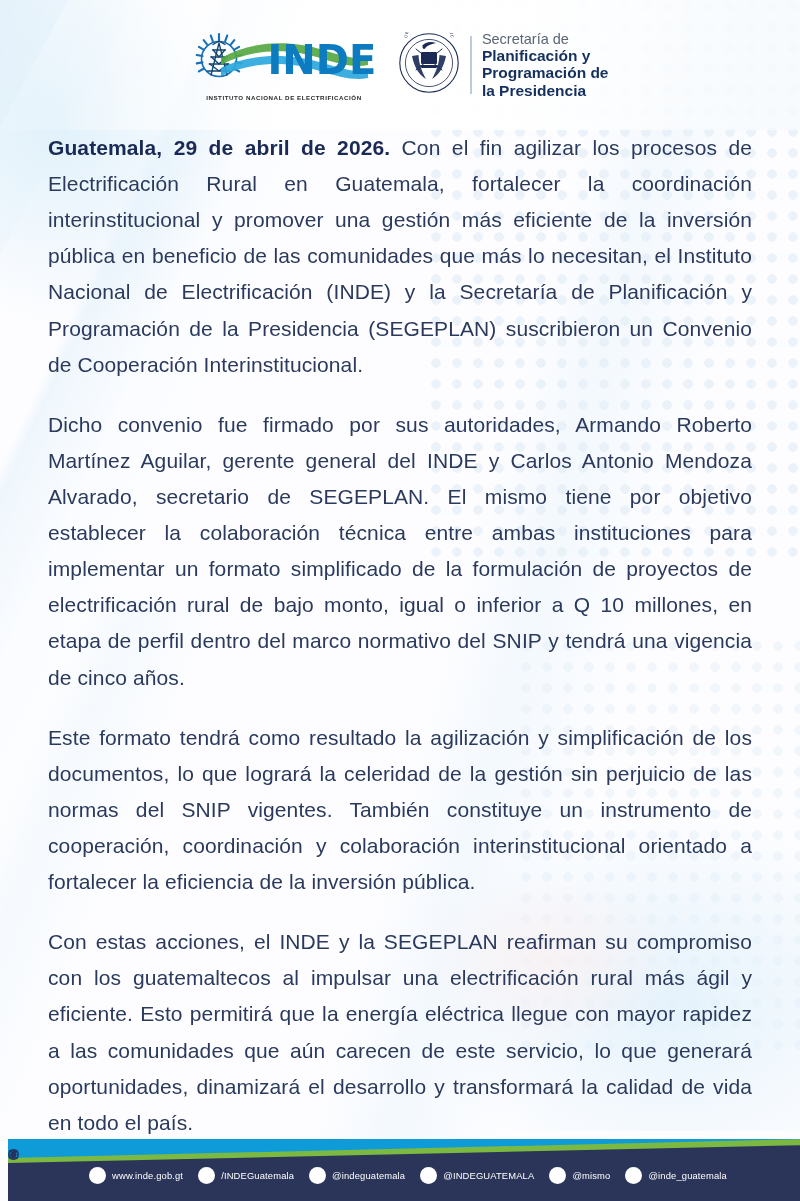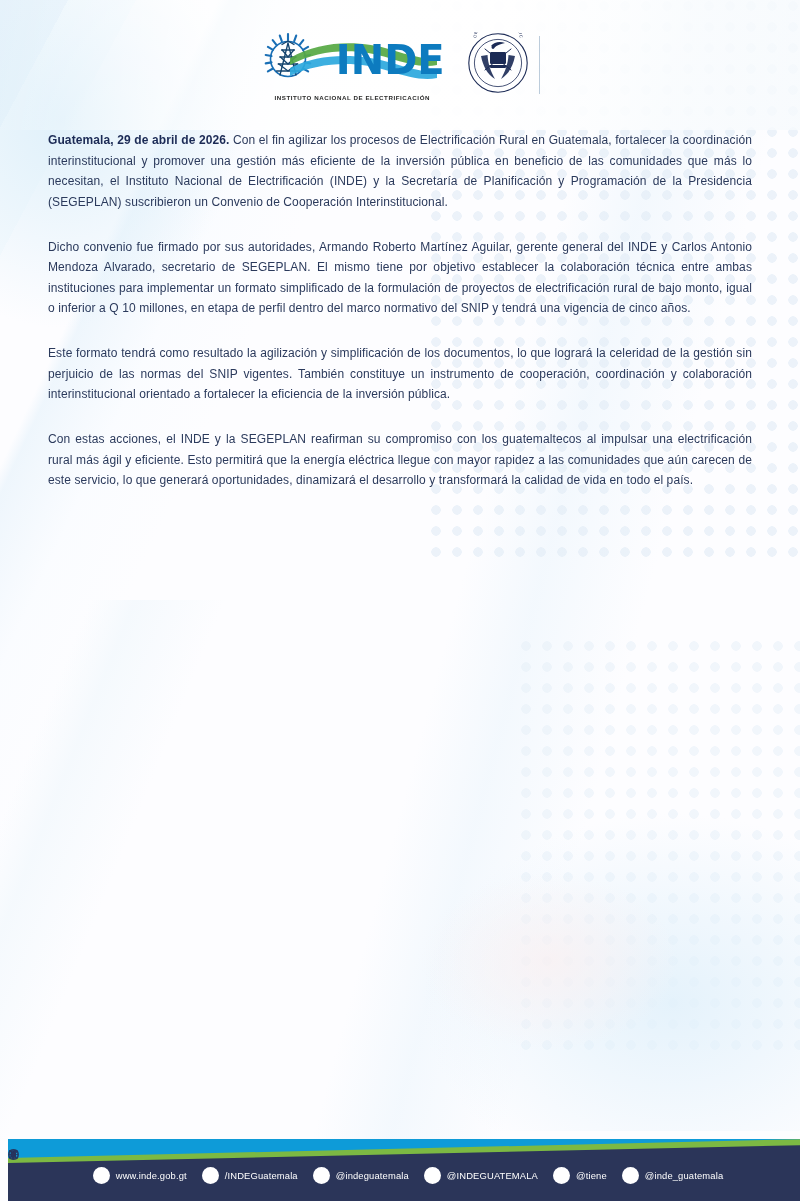--- a/index.html
+++ b/index.html
@@ -131,21 +131,21 @@
     line-height:1.35;
     margin:8px 0 26px 0;
     letter-spacing:-.2px;
   }
   .headline .l2{display:block;}
 
   p.body{
     margin:0 0 24px 0;
     text-align:justify;
     color:#2b3a5c;
-    font-size:12px;
+    font-size:21px;
     line-height:1.72;
     letter-spacing:.1px;
   }
   p.body b{color:#1b2a55;font-weight:bold;}
   p.body:last-of-type{margin-bottom:17px;}
 
   .tagline{
     text-align:center;
     color:#1b2a55;
     font-weight:bold;
@@ -263,20 +263,26 @@
               <line x1="44" y1="38" x2="18" y2="17"></line>
             </g>
             <path d="M24 14 C27 10, 33 9, 38 11 C34 12, 30 13, 27 16 Z"></path>
             <circle cx="26" cy="15.5" r="1.4"></circle>
           </g>
         </svg>
       </span>
 
       <span class="logo-divider"></span>
 
+      <div class="segeplan-text">
+        <div class="seg-l1">Secretaría de</div>
+        <div class="seg-l2">Planificación y</div>
+        <div class="seg-l2">Programación de</div>
+        <div class="seg-l2">la Presidencia</div>
+      </div>
     </div>
   </div>
 
   <div class="content">
 
 
     <p class="body"><b>Guatemala, 29 de abril de 2026.</b><span> Con el fin agilizar los procesos de Electrificación Rural en Guatemala, fortalecer la coordinación interinstitucional y promover una gestión más eficiente de la inversión pública en beneficio de las comunidades que más lo necesitan, el Instituto Nacional de Electrificación (INDE) y la Secretaría de Planificación y Programación de la Presidencia (SEGEPLAN) suscribieron un Convenio de Cooperación Interinstitucional.</span></p>
 
     <p class="body">Dicho convenio fue firmado por sus autoridades, Armando Roberto Martínez Aguilar, gerente general del INDE y Carlos Antonio Mendoza Alvarado, secretario de SEGEPLAN. El mismo tiene por objetivo establecer la colaboración técnica entre ambas instituciones para implementar un formato simplificado de la formulación de proyectos de electrificación rural de bajo monto, igual o inferior a Q 10 millones, en etapa de perfil dentro del marco normativo del SNIP y tendrá una vigencia de cinco años.</p>
 
@@ -337,21 +343,21 @@
         </span>
         <span>@INDEGUATEMALA</span>
       </div>
 
       <div class="social">
         <span class="s-icon">
           <svg width="10" height="10" viewBox="0 0 16 16">
               <path d="M9.6 1.4h2.1c.2 1.5 1.1 2.5 2.6 2.6v2.1c-.9 0-1.8-.3-2.6-.8v4.2c0 2.4-1.9 4.1-4.1 4.1S3.5 11.9 3.5 9.6s2-4.2 4.4-3.9V8c-.2-.1-.5-.1-.7-.1-1 0-1.8.8-1.8 1.8s.8 1.8 1.8 1.8 1.8-.7 1.8-1.8V1.4z" fill="#26345e"></path>
             </svg>
         </span>
-        <span>@tiene</span>
+        <span>@mismo</span>
       </div>
 
       <div class="social">
         <span class="s-icon">
           <svg width="10" height="10" viewBox="0 0 16 16">
               <path d="M5.6 3.4 L12.6 8 L5.6 12.6 Z" fill="#26345e"></path>
             </svg>
         </span>
         <span>@inde_guatemala</span>
       </div>

